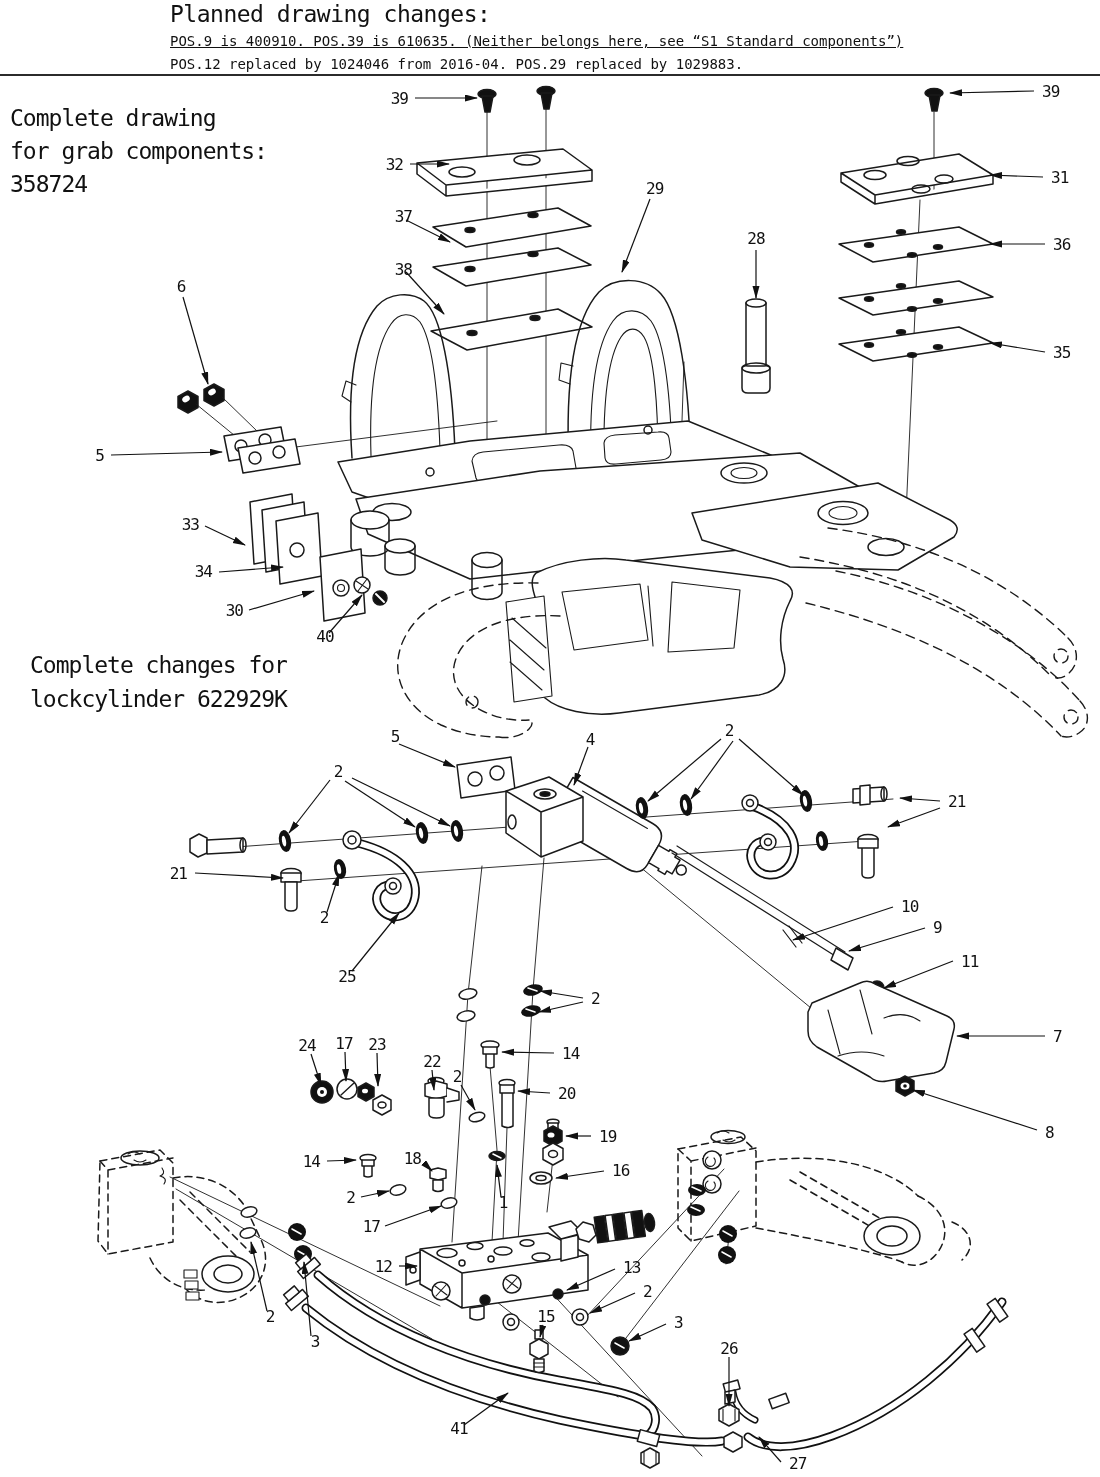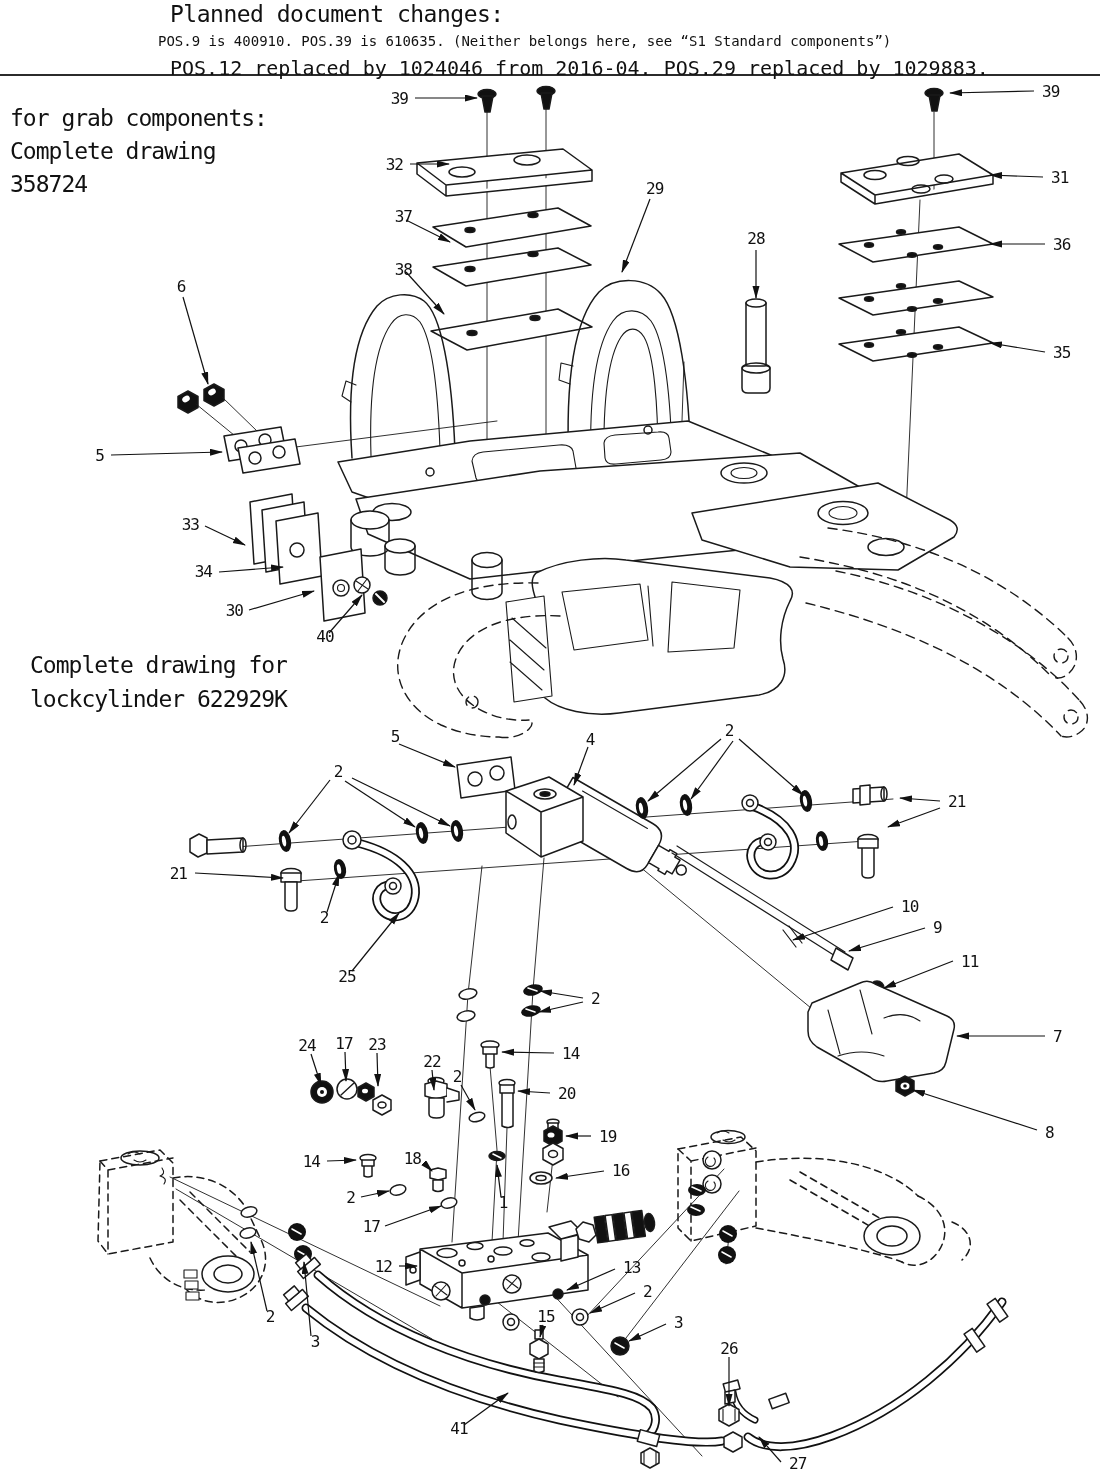--- a/index.html
+++ b/index.html
@@ -1,21 +1,21 @@
 <!DOCTYPE html>
 <html><head>
 <meta charset="utf-8">
 <style>
   html,body{margin:0;padding:0;background:#fff;}
   .page{position:relative;width:1100px;height:1477px;background:#fff;overflow:hidden;
         font-family:"DejaVu Sans Mono",monospace;color:#111;}
   svg{position:absolute;left:0;top:0;}
   .hdr-title{position:absolute;left:170px;top:1px;font-size:23px;letter-spacing:-0.5px;white-space:nowrap;}
-  .hdr-note1{position:absolute;left:158px;top:33px;font-size:14px;letter-spacing:0;white-space:nowrap;}
-  .hdr-note2{position:absolute;left:170px;top:56px;font-size:20px;white-space:nowrap;}
+  .hdr-note1{position:absolute;left:170px;top:33px;font-size:14px;letter-spacing:0;white-space:nowrap;text-decoration:underline;}
+  .hdr-note2{position:absolute;left:170px;top:56px;font-size:14px;white-space:nowrap;}
   .divider{position:absolute;left:0;top:74px;width:1100px;height:2px;background:#2b2b2b;}
   .ann{position:absolute;font-size:23px;letter-spacing:-1px;line-height:33px;white-space:nowrap;}
   .ann-grab{left:10px;top:102px;}
   .ann-lock{left:30px;top:648px;line-height:34px;}
 </style>
 </head>
 <body>
 
 <div class="page">
 
@@ -660,28 +660,28 @@
           <text x="338" y="777" text-anchor="middle">2</text>
           <path d="M330,780 L289,833" stroke="#111" stroke-width="1.2" fill="none" marker-end="url(#ah)"></path>
           <path d="M345,781 L415,827" stroke="#111" stroke-width="1.2" fill="none" marker-end="url(#ah)"></path>
           <path d="M352,778 L450,826" stroke="#111" stroke-width="1.2" fill="none" marker-end="url(#ah)"></path>
         </g>
       </g>
 </svg>
 
 <div class="divider"></div>
 
-<div class="hdr-title">Planned document changes:</div>
+<div class="hdr-title">Planned drawing changes:</div>
 <div class="hdr-note1">POS.9 is 400910. POS.39 is 610635. (Neither belongs here, see “S1 Standard components”)</div>
 <div class="hdr-note2">POS.12 replaced by 1024046 from 2016-04. POS.29 replaced by 1029883.</div>
 
 <div class="ann ann-grab">
+  <div>Complete drawing</div>
   <div>for grab components:</div>
-  <div>Complete drawing</div>
   <div>358724</div>
 </div>
 
 <div class="ann ann-lock">
-  <div>Complete drawing for</div>
+  <div>Complete changes for</div>
   <div>lockcylinder 622929K</div>
 </div>
 
 </div>
 
 </body></html>

